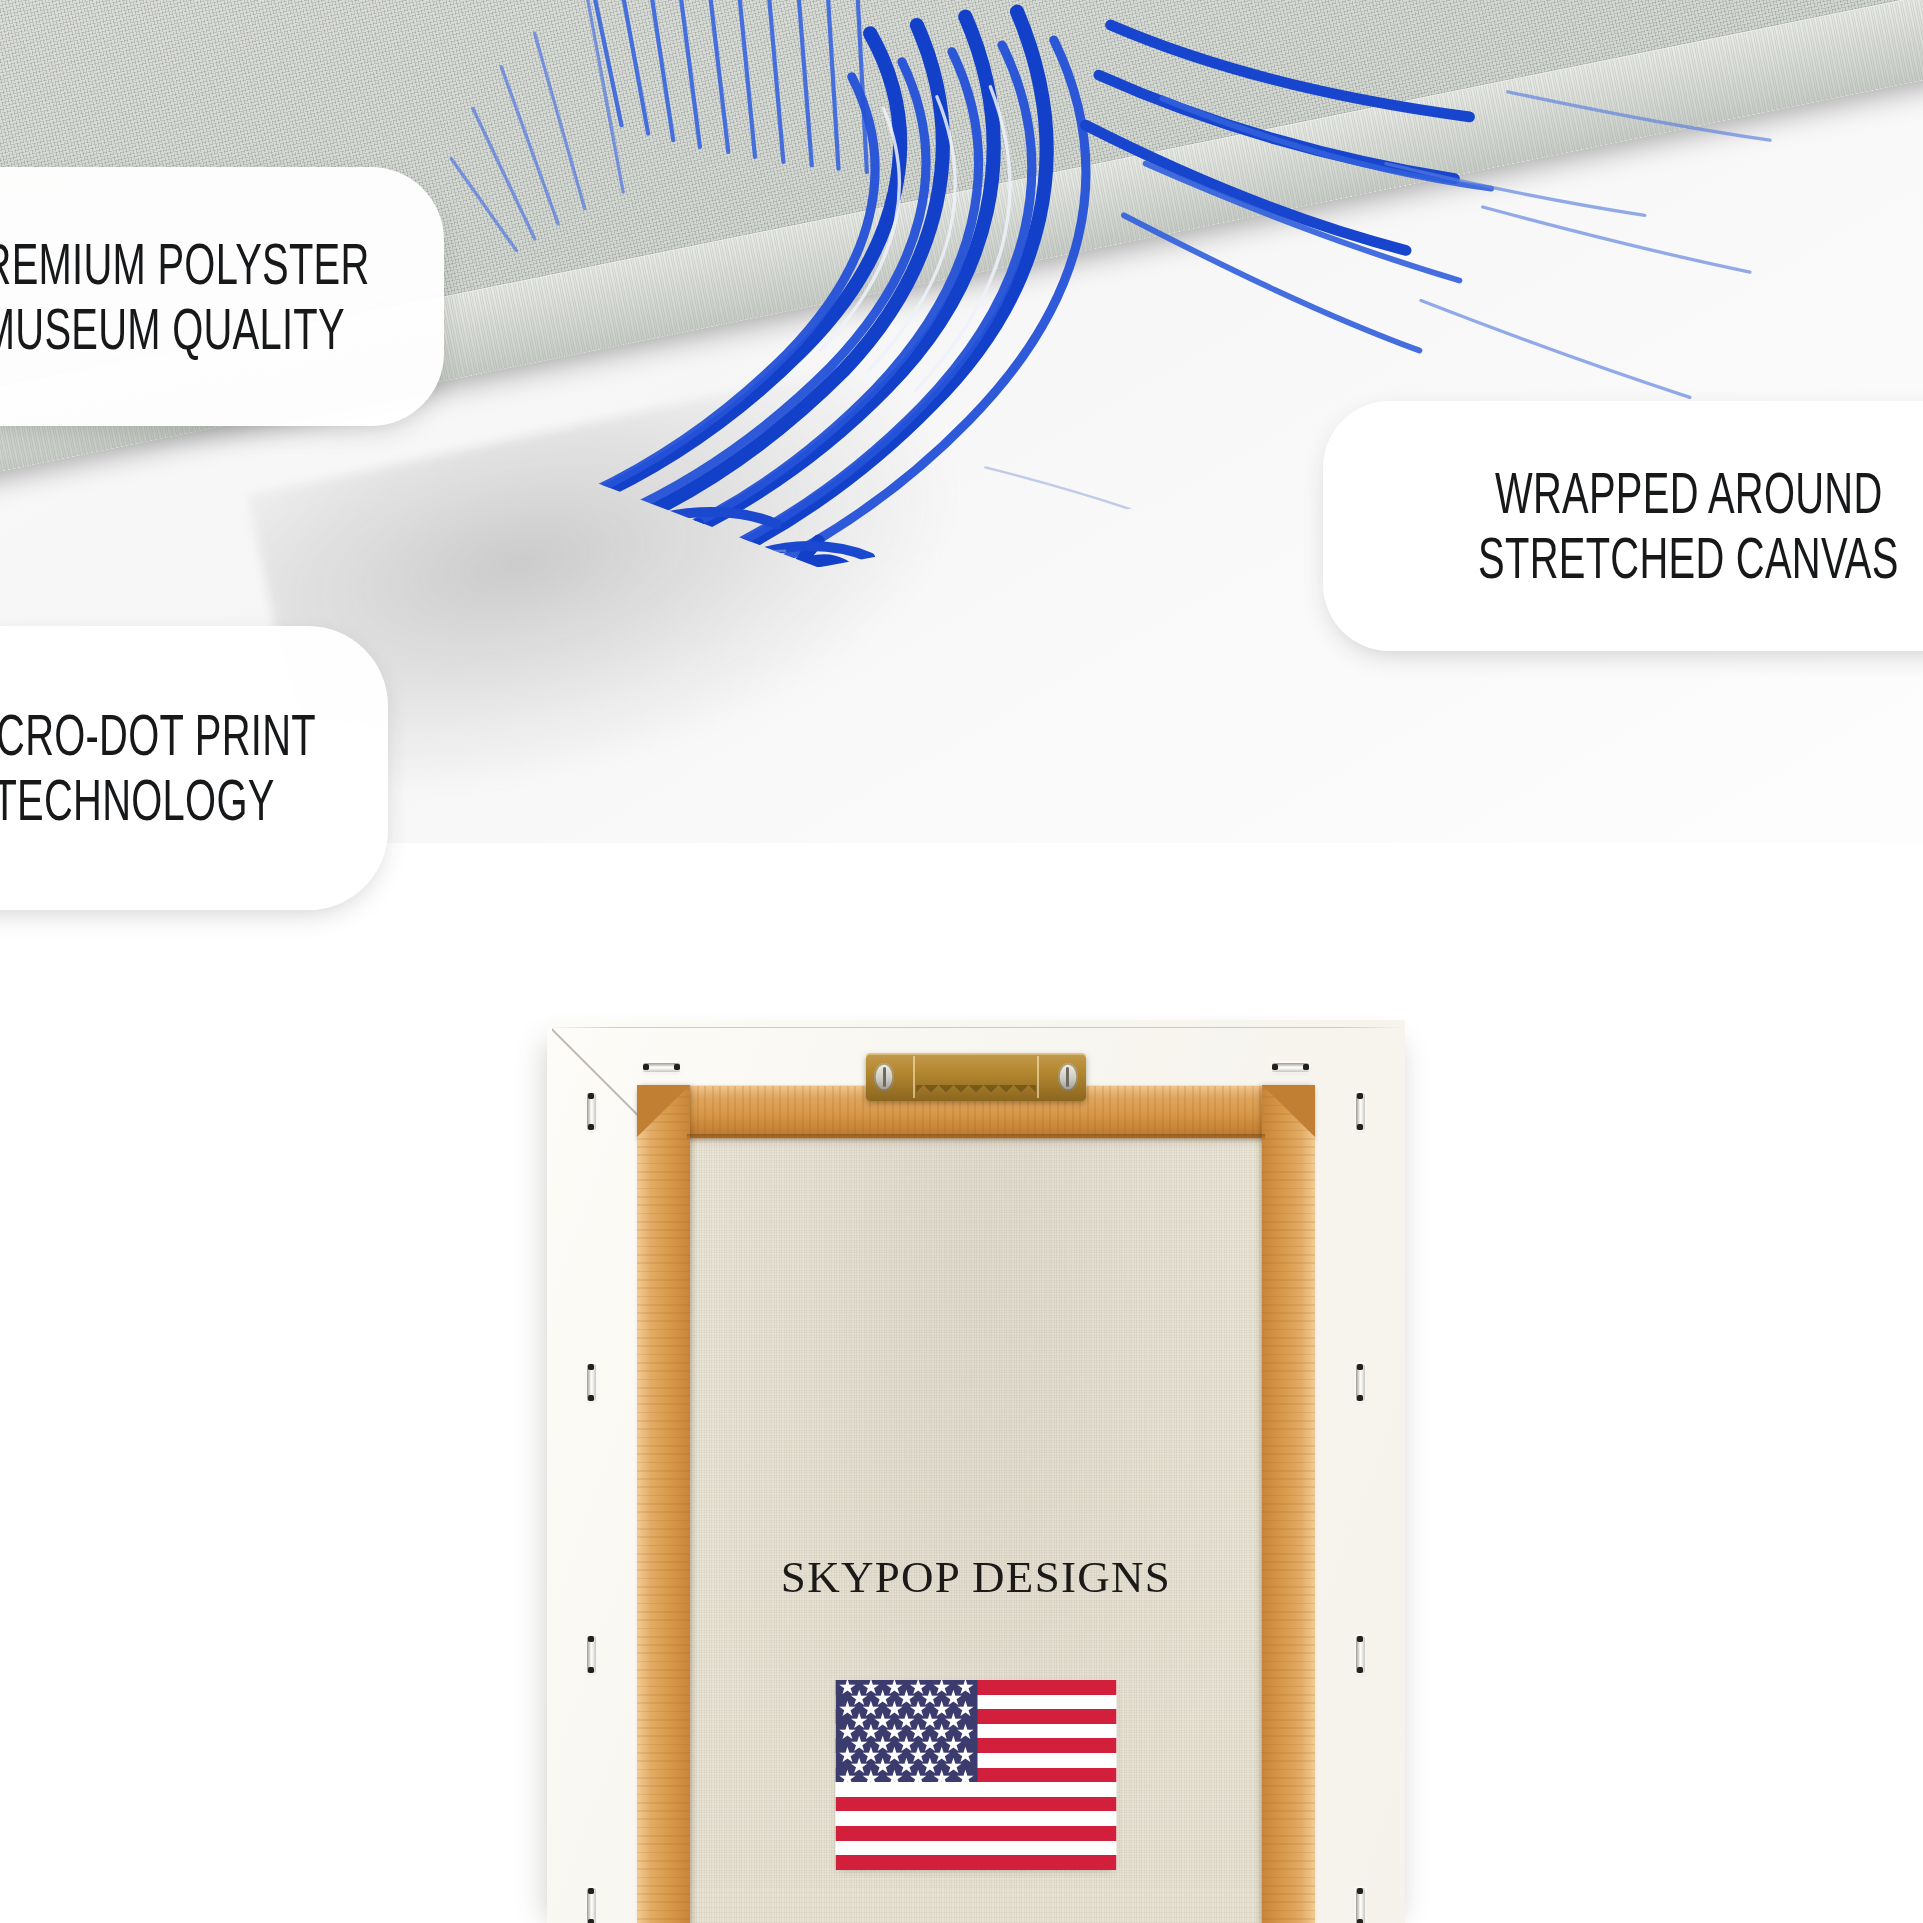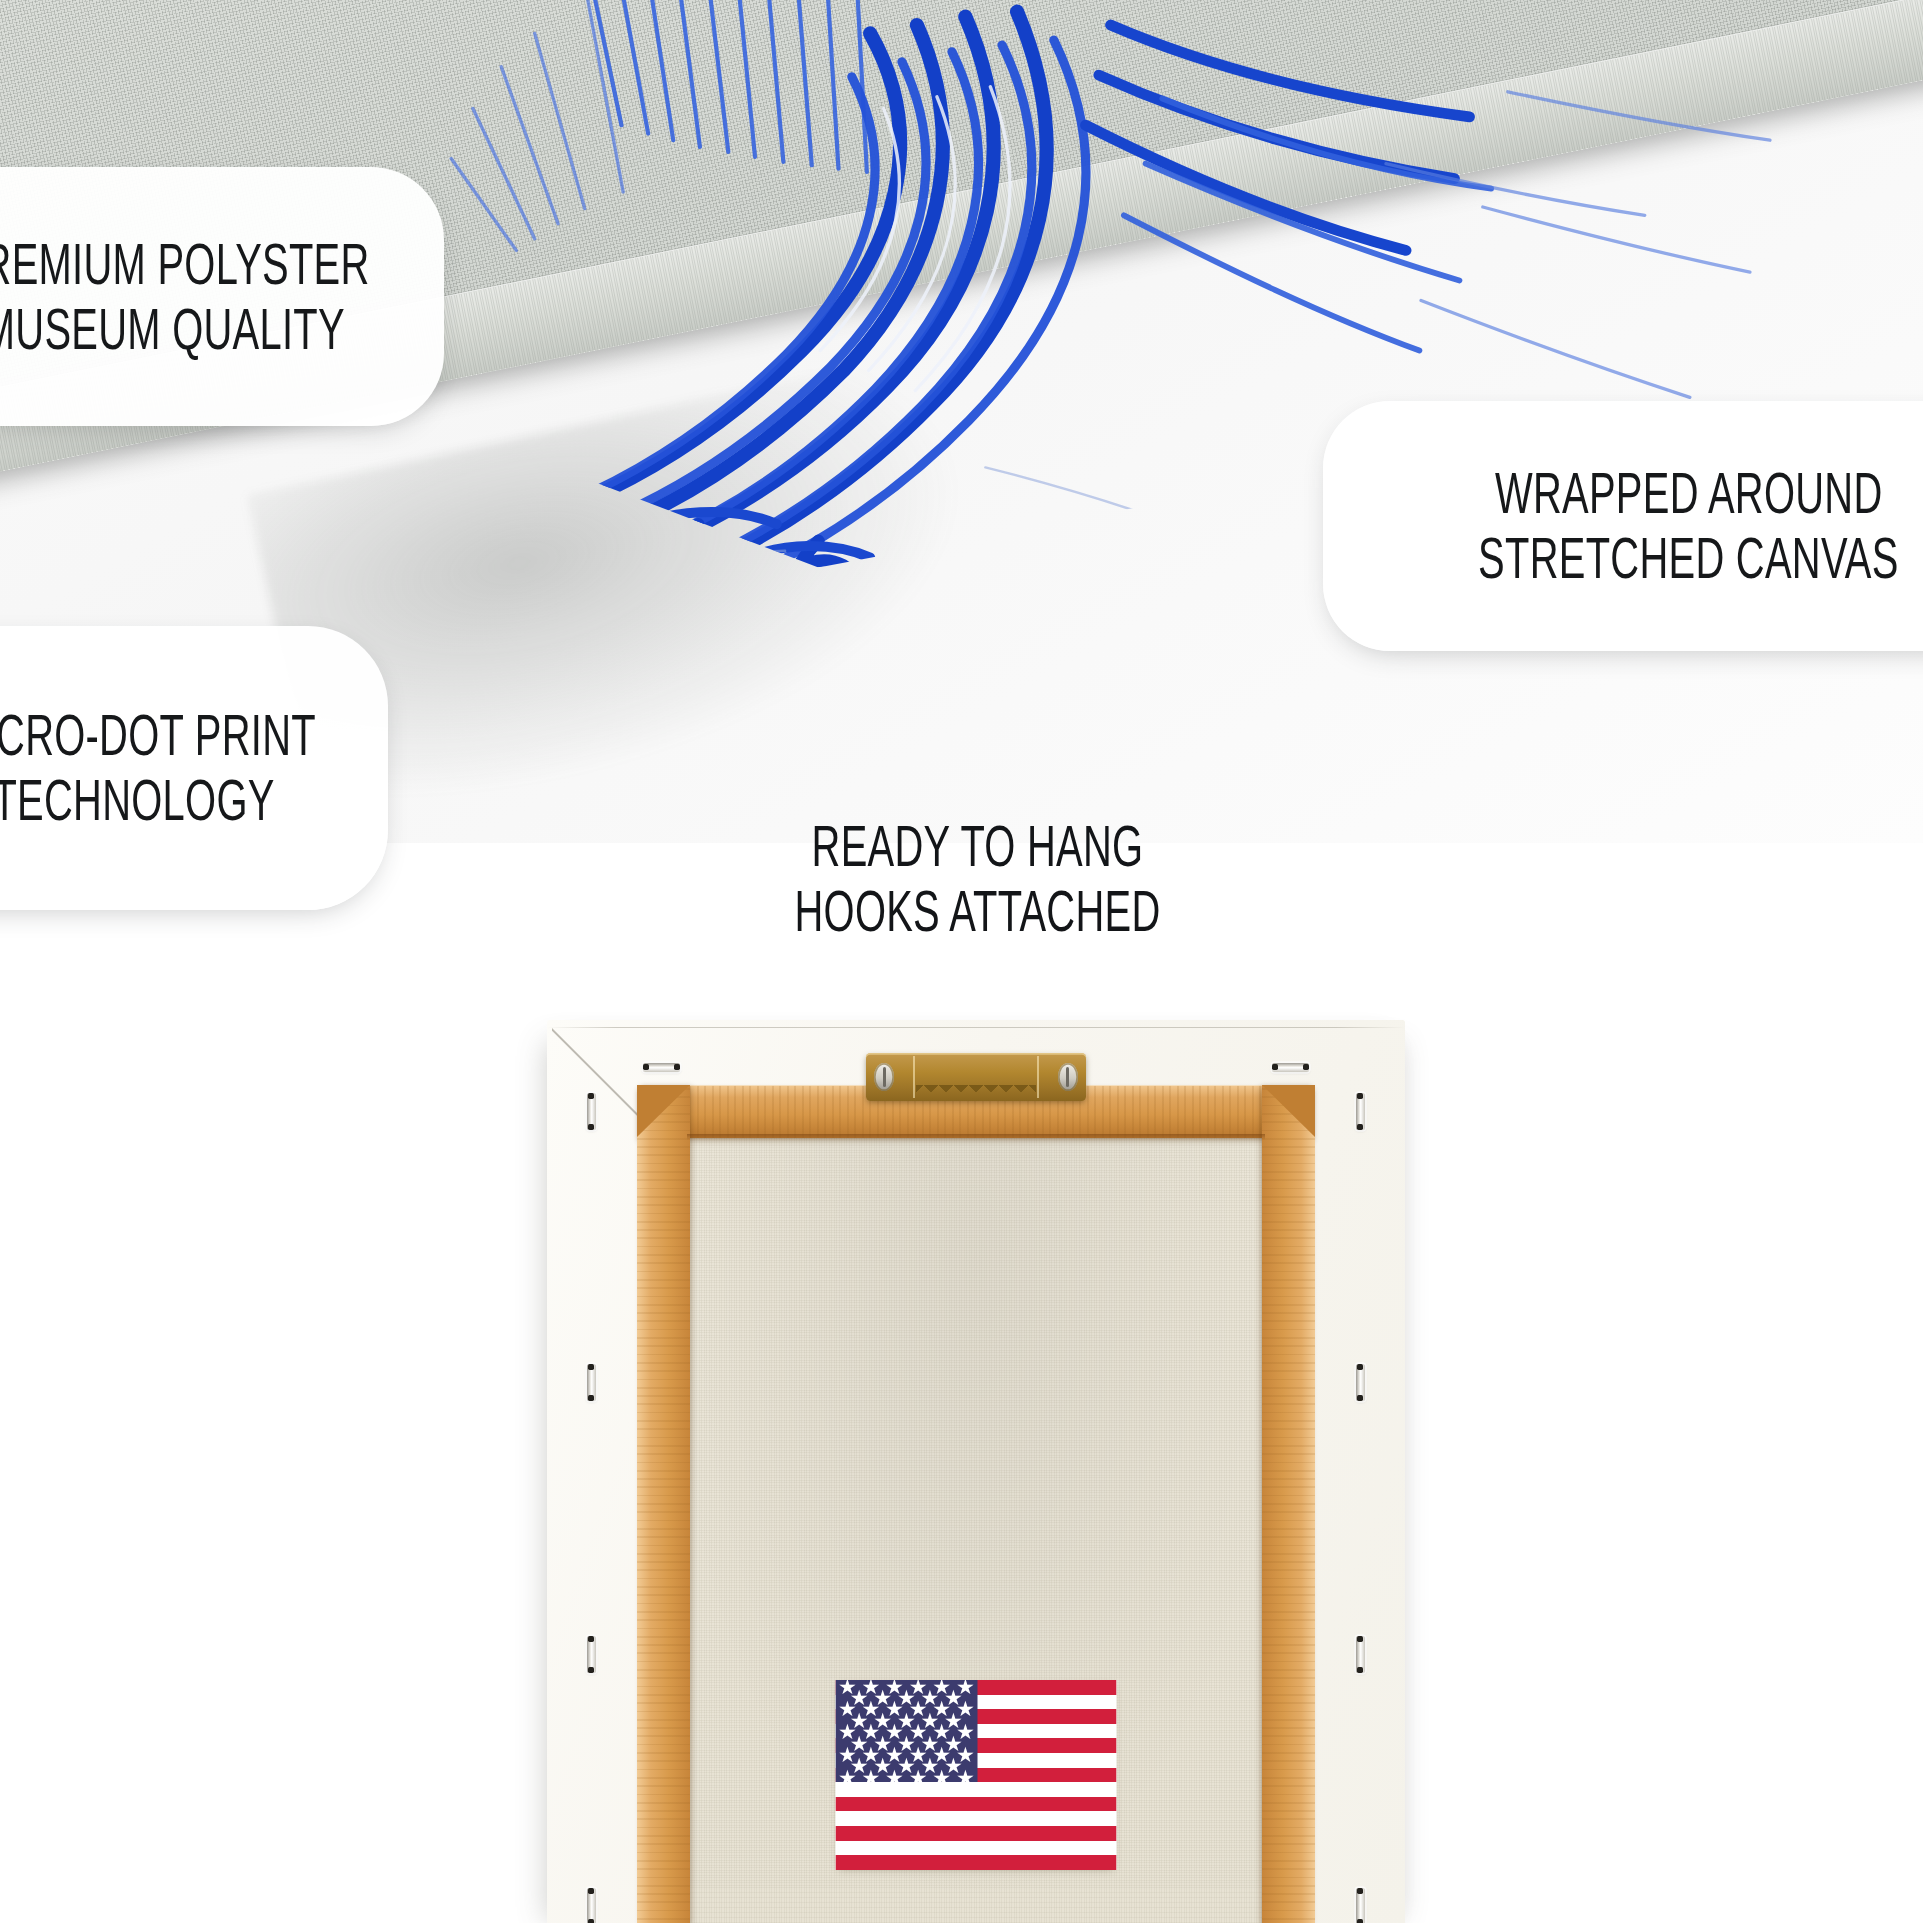--- a/index.html
+++ b/index.html
@@ -357,24 +357,20 @@
   <div class="label" id="label-wrapped">
     <span>WRAPPED AROUND</span>
     <span>STRETCHED CANVAS</span>
   </div>
 
   <div class="label" id="label-microdot">
     <span>MICRO-DOT PRINT</span>
     <span>TECHNOLOGY</span>
   </div>
 
-  <div id="label-ready">
-    <span>READY TO HANG</span>
-    <span>HOOKS ATTACHED</span>
-  </div>
 
   <div class="canvasback">
     <div class="cb-outer"></div>
     <div class="cb-crease"></div>
     <div class="cb-mitre"></div>
 
     <div class="cb-inner">
       <div class="cb-inner-tex"></div>
     </div>
 
@@ -398,20 +394,21 @@
     <div class="staple h" style="right:96px;top:43px;"></div>
     <div class="staple" style="left:40px;top:73px;"></div>
     <div class="staple" style="left:40px;top:344px;"></div>
     <div class="staple" style="left:40px;top:616px;"></div>
     <div class="staple" style="left:40px;top:868px;"></div>
     <div class="staple" style="right:40px;top:73px;"></div>
     <div class="staple" style="right:40px;top:344px;"></div>
     <div class="staple" style="right:40px;top:616px;"></div>
     <div class="staple" style="right:40px;top:868px;"></div>
 
+    <div class="brand">SKYPOP DESIGNS</div>
 
     <div class="flag">
       <div class="stripes" id="flag-stripes">
           <div style="background: rgb(210, 31, 60);"></div>
           <div style="background: rgb(255, 255, 255);"></div>
           <div style="background: rgb(210, 31, 60);"></div>
           <div style="background: rgb(255, 255, 255);"></div>
           <div style="background: rgb(210, 31, 60);"></div>
           <div style="background: rgb(255, 255, 255);"></div>
           <div style="background: rgb(210, 31, 60);"></div>

